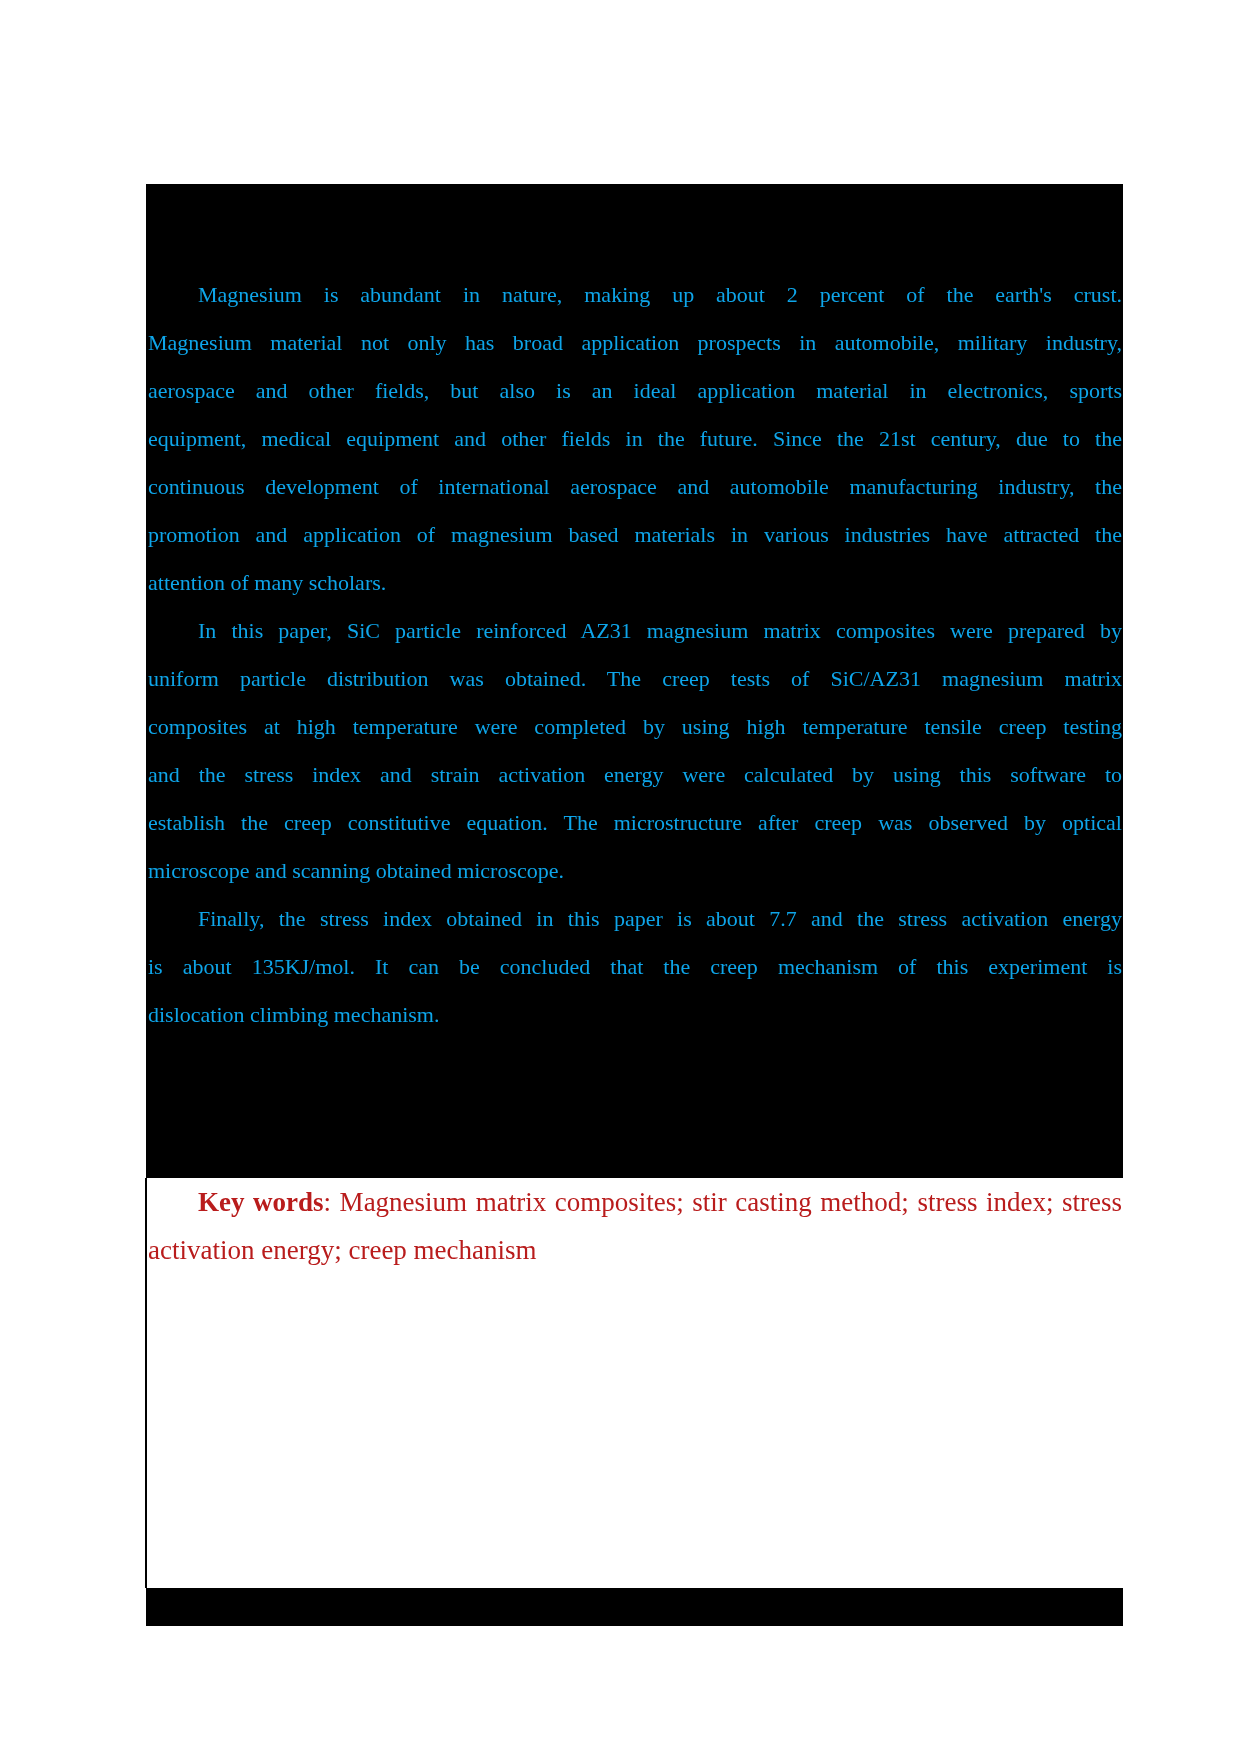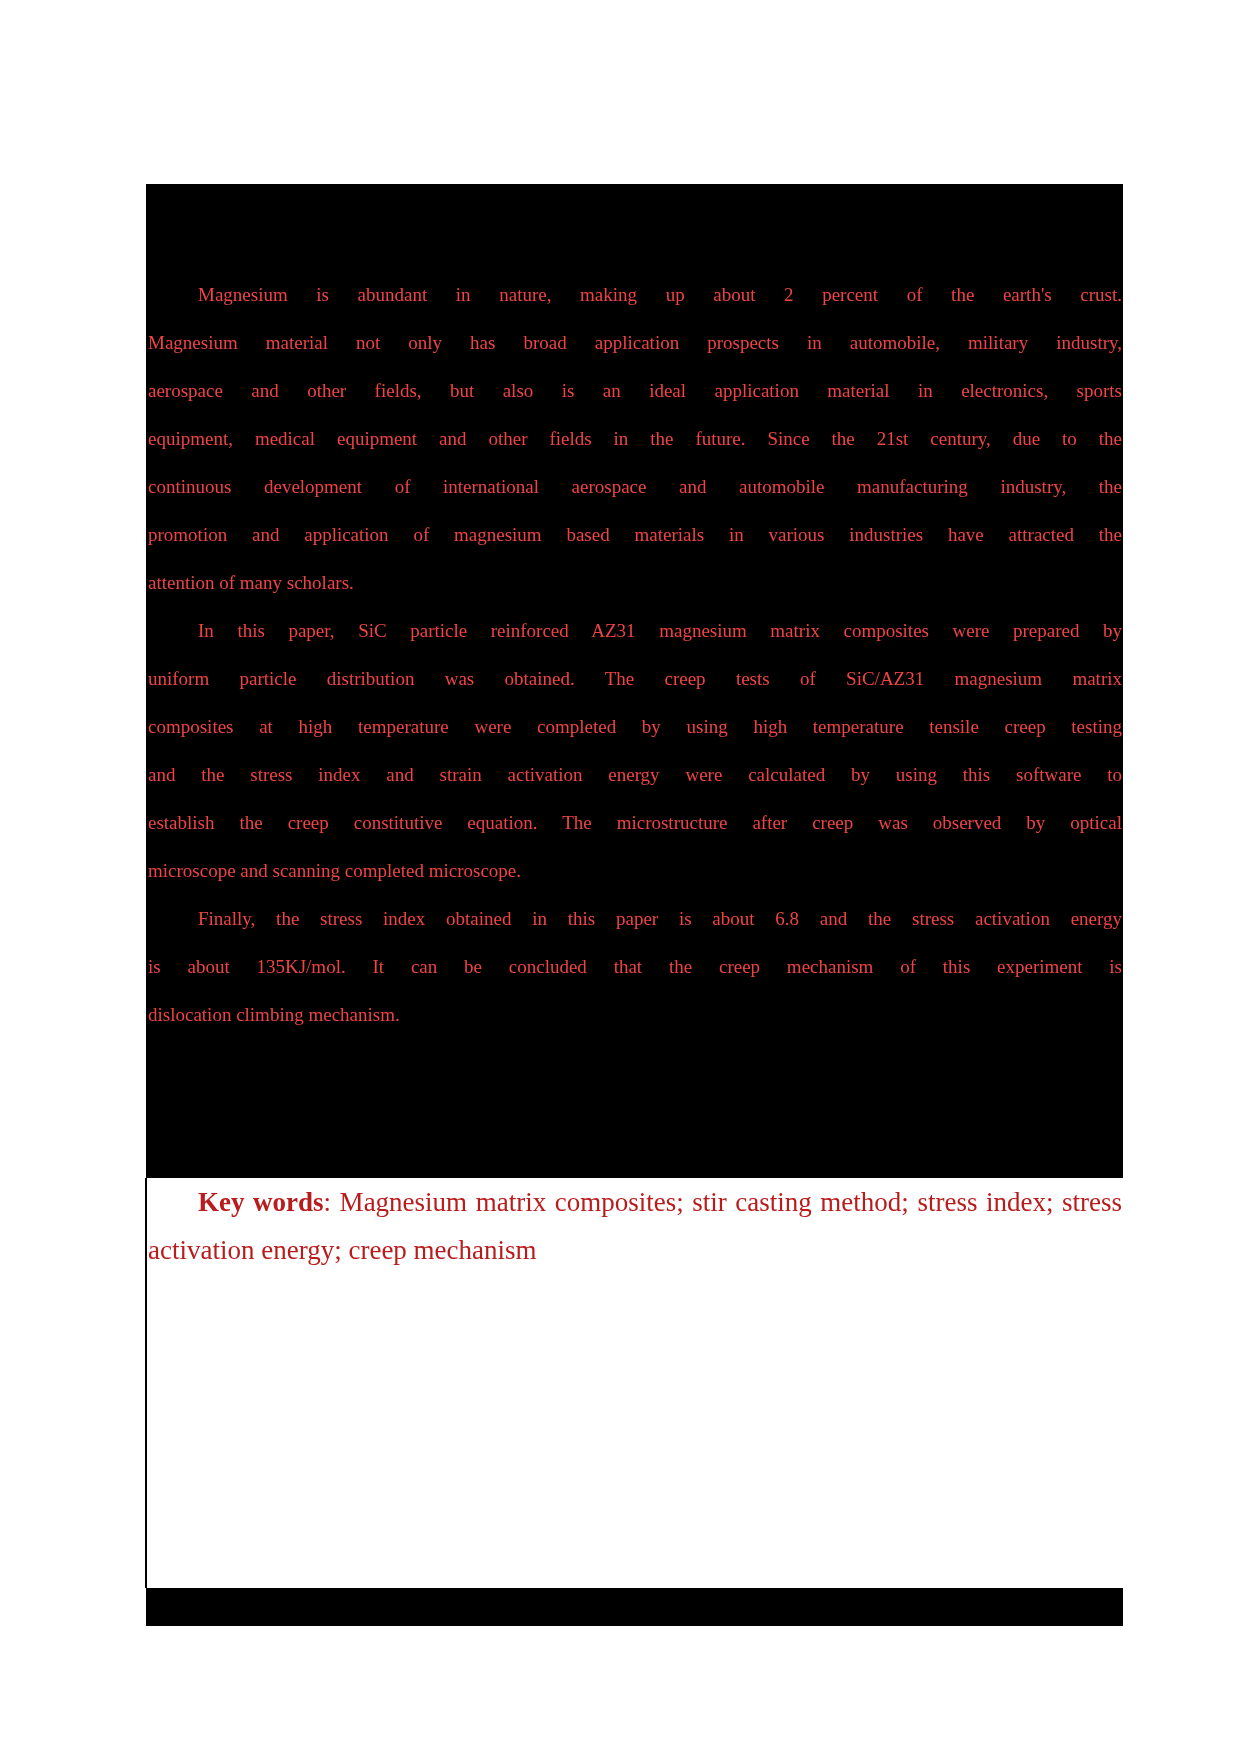--- a/index.html
+++ b/index.html
@@ -22,22 +22,22 @@
     width: 977px;
     height: 994px;
     background: #000000;
     box-sizing: border-box;
     padding: 87px 1px 0 2px;
   }
   .abstract-text { width: 100%; }
   .abstract-text .line {
     height: 48px;
     line-height: 48px;
-    font-size: 19px;
-    color: #ef4444;
+    font-size: 22px;
+    color: #0ea5e9;
     text-align: justify;
     text-align-last: justify;
     overflow: hidden;
     white-space: nowrap;
   }
   .abstract-text .line.para-end {
     text-align: left;
     text-align-last: left;
   }
   .abstract-text .line.first { text-indent: 50px; }
@@ -96,22 +96,22 @@
         <div class="line">aerospace and other fields, but also is an ideal application material in electronics, sports</div>
         <div class="line">equipment, medical equipment and other fields in the future. Since the 21st century, due to the</div>
         <div class="line">continuous development of international aerospace and automobile manufacturing industry, the</div>
         <div class="line">promotion and application of magnesium based materials in various industries have attracted the</div>
         <div class="line para-end">attention of many scholars.</div>
         <div class="line first">In this paper, SiC particle reinforced AZ31 magnesium matrix composites were prepared by</div>
         <div class="line">uniform particle distribution was obtained. The creep tests of SiC/AZ31 magnesium matrix</div>
         <div class="line">composites at high temperature were completed by using high temperature tensile creep testing</div>
         <div class="line">and the stress index and strain activation energy were calculated by using this software to</div>
         <div class="line">establish the creep constitutive equation. The microstructure after creep was observed by optical</div>
-        <div class="line para-end">microscope and scanning completed microscope.</div>
-        <div class="line first">Finally, the stress index obtained in this paper is about 6.8 and the stress activation energy</div>
+        <div class="line para-end">microscope and scanning obtained microscope.</div>
+        <div class="line first">Finally, the stress index obtained in this paper is about 7.7 and the stress activation energy</div>
         <div class="line">is about 135KJ/mol. It can be concluded that the creep mechanism of this experiment is</div>
         <div class="line para-end">dislocation climbing mechanism.</div>
       </div>
   </div>
 
   <div class="left-border"></div>
 
   <div class="keywords">
     <div class="kw-line kw-line1"><span class="kw-label">Key words</span><span>: Magnesium matrix composites; stir casting method; stress index; stress</span></div>
     <div class="kw-line kw-line2">activation energy; creep mechanism</div>

